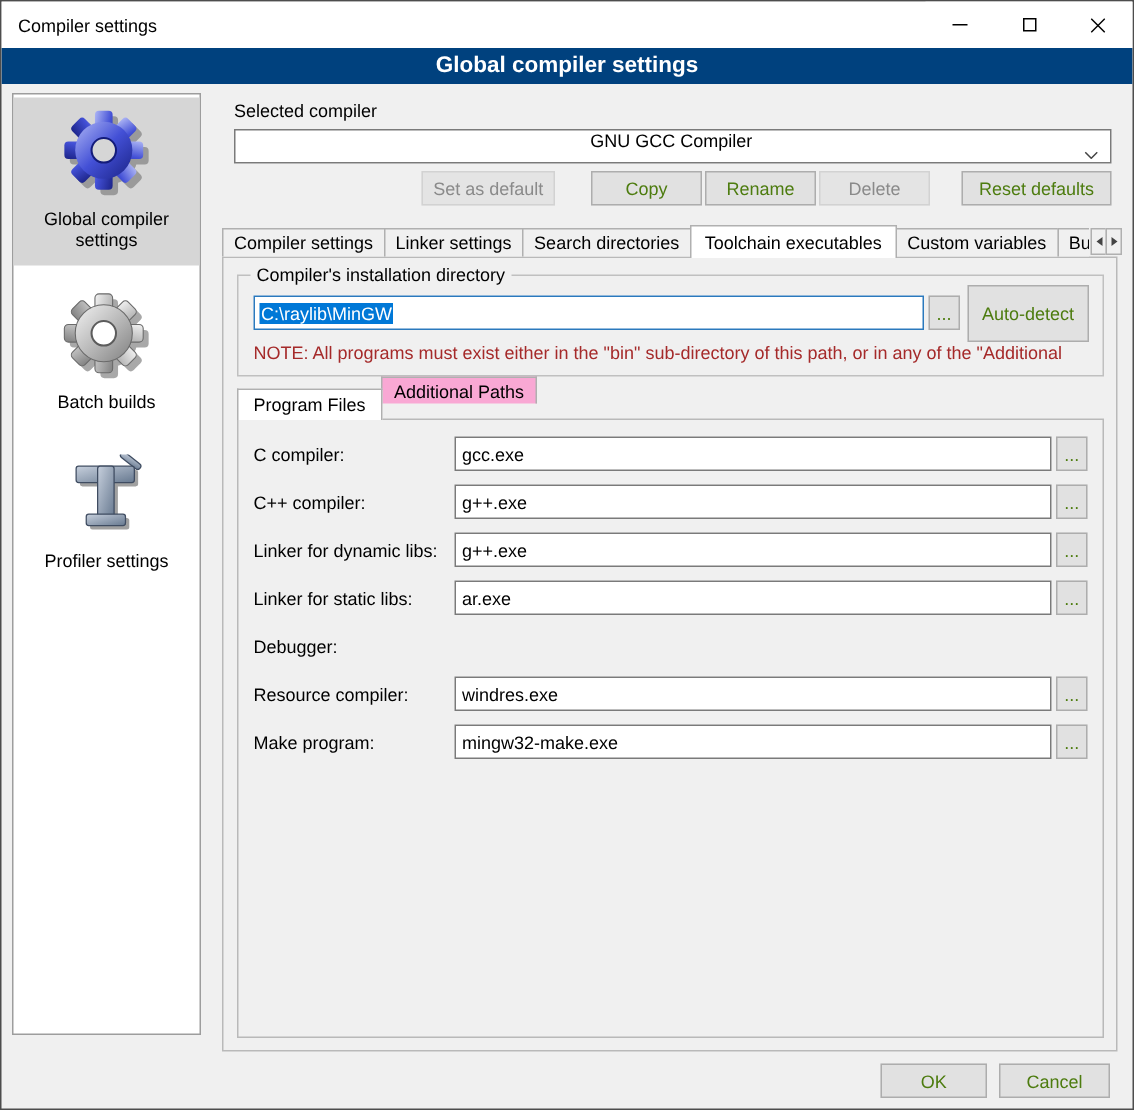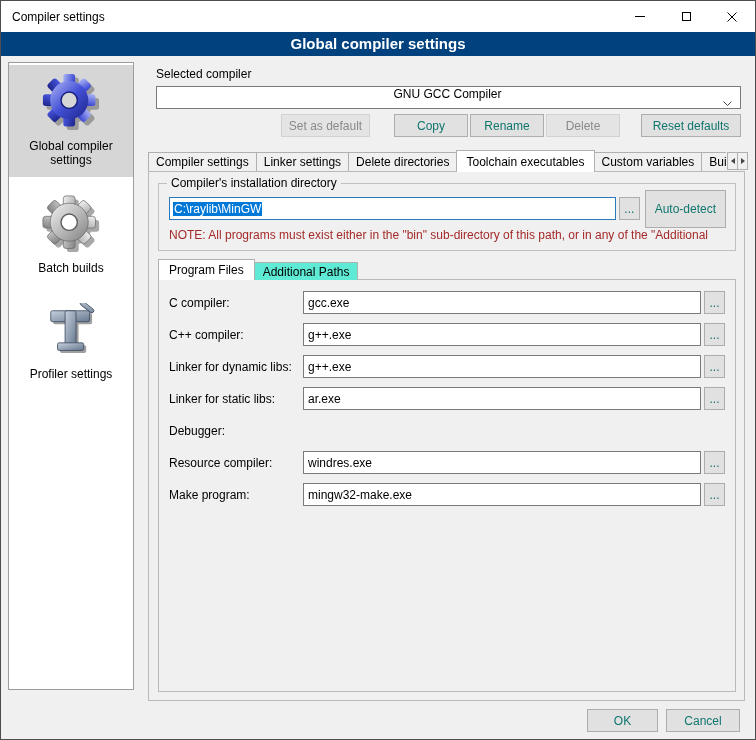--- a/index.html
+++ b/index.html
@@ -19,21 +19,21 @@
   .banner{position:absolute;left:0;top:31px;width:100%;height:24px;background:#00417e;color:#fff;font-weight:bold;font-size:15px;text-align:center;line-height:24px;}
 
   
   .sidebar{position:absolute;left:7px;top:61px;width:126px;height:628px;background:#ffffff;border:1px solid #9d9d9d;padding-top:2px;}
   .side-item{display:flex;flex-direction:column;align-items:center;text-align:center;padding:8px 2px 10px 2px;line-height:14px;cursor:default;}
   .side-item.selected{background:#d6d6d6;}
   .side-item + .side-item{margin-top:10px;}
   .side-icon{margin-bottom:8px;}
 
   
-  button{font-family:inherit;font-size:12px;background:#e1e1e1;border:1px solid #adadad;color:#0f766e;padding:0;cursor:default;}
+  button{font-family:inherit;font-size:12px;background:#e1e1e1;border:1px solid #adadad;color:#4d7c0f;padding:0;cursor:default;}
   .btn{height:23px;display:inline-flex;align-items:center;justify-content:center;}
   .btn.disabled{color:#8a8a8a;border-color:#d2d2d2;background:#e4e4e4;}
 
   
   .selected-compiler-label{position:absolute;left:155px;top:66px;}
   .compiler-combo{position:absolute;left:155px;top:85px;width:585px;height:23px;background:#fff;border:1px solid #7a7a7a;display:flex;align-items:center;padding:0 8px 0 6px;flex-direction:column;}
   .chev{margin-left:auto;display:flex;align-items:center;}
   .action-row{position:absolute;left:280px;top:113px;width:460px;height:23px;display:flex;}
   .b-setdefault{width:89px;}
   .b-copy{width:74px;margin-left:24px;}
@@ -61,21 +61,21 @@
   .group-legend{position:absolute;left:8px;top:-8px;background:#f0f0f0;padding:0 4px;}
   .dir-row{position:absolute;left:10px;top:13px;right:9px;height:23px;display:flex;align-items:center;}
   .path-input{width:451px;height:23px;border:1px solid #2b79bd;background:#fff;display:flex;align-items:center;padding:0 3px;overflow:hidden;white-space:nowrap;}
   .path-sel{background:#0078d7;color:#fff;padding:0 1px;}
   .mini-btn{width:21px;height:23px;margin-left:3px;}
   .autodetect-btn{width:82px;height:38px;margin-left:5px;}
   .note{position:absolute;left:10px;top:44px;right:3px;color:#a52a2a;white-space:nowrap;overflow:hidden;}
 
   
   .subtabstrip{position:absolute;left:9px;top:87px;height:21px;display:flex;align-items:flex-end;z-index:3;}
-  .subtab{height:18px;margin-bottom:0;padding:0 8px;display:flex;align-items:center;background:#5eead4;border:1px solid #b0b0b0;border-bottom:none;white-space:nowrap;}
+  .subtab{height:18px;margin-bottom:11px;padding:0 8px;display:flex;align-items:center;background:#f9a8d4;border:1px solid #b0b0b0;border-bottom:none;white-space:nowrap;}
   .subtab + .subtab{margin-left:-1px;}
   .subtab.active{height:21px;margin-bottom:0;background:#fff;position:relative;z-index:2;padding:0 10px;}
   .subpage{position:absolute;left:9px;top:107px;right:8px;bottom:8px;background:#f0f0f0;border:1px solid #b9b9b9;z-index:1;}
 
   
   .fields{position:absolute;left:0;top:0;right:0;bottom:0;padding:11px 10px 0 10px;display:flex;flex-direction:column;gap:9px;}
   .frow{display:flex;align-items:center;height:23px;}
   .flabel{width:134px;flex-shrink:0;}
   .tinput{flex:1;height:23px;border:1px solid #7a7a7a;background:#fff;font-family:inherit;font-size:12px;padding:0 4px;}
   .browse{width:21px;height:23px;margin-left:3px;flex-shrink:0;}
@@ -209,21 +209,21 @@
     <button class="btn disabled b-setdefault">Set as default</button>
     <button class="btn b-copy">Copy</button>
     <button class="btn b-rename">Rename</button>
     <button class="btn disabled b-delete">Delete</button>
     <button class="btn b-reset">Reset defaults</button>
   </div>
 
   <div class="tabstrip">
     <div class="tab">Compiler settings</div>
     <div class="tab">Linker settings</div>
-    <div class="tab">Delete directories</div>
+    <div class="tab">Search directories</div>
     <div class="tab active">Toolchain executables</div>
     <div class="tab">Custom variables</div>
     <div class="tab tab-last">Build</div>
   </div>
   <div class="tab-scrollers">
     <button class="scrollbtn">
         <span class="tri-left"></span>
       </button>
     <button class="scrollbtn">
         <span class="tri-right"></span>

